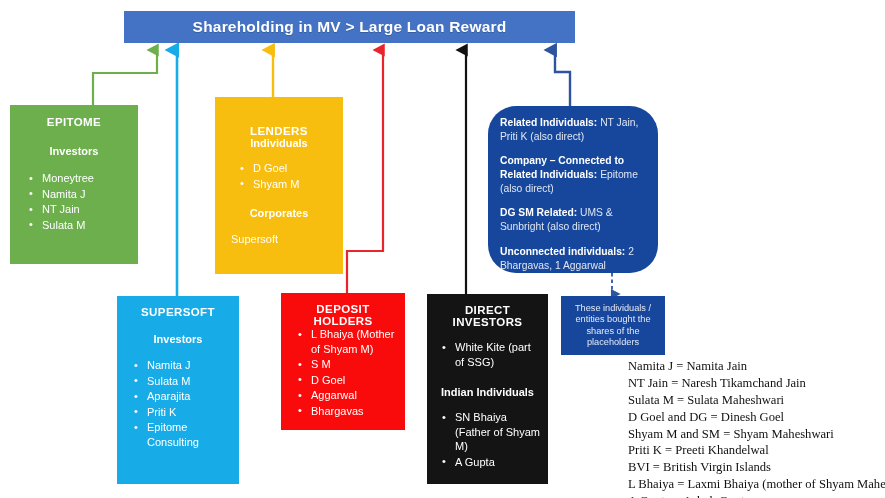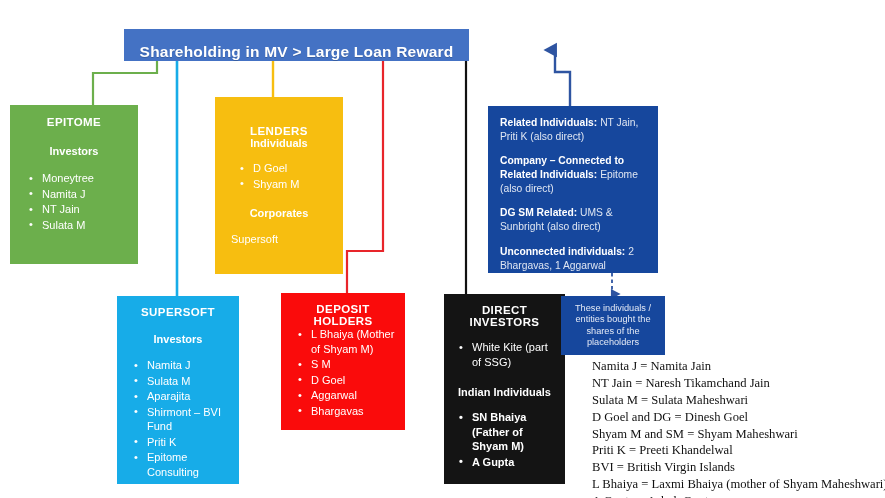--- a/index.html
+++ b/index.html
@@ -29,26 +29,26 @@
   .box {
     position: absolute;
     box-sizing: border-box;
     color: #ffffff;
     z-index: 2;
   }
 
   
   #title-bar {
     left: 124px;
-    top: 29px;
-    width: 345px;
+    top: 11px;
+    width: 451px;
     height: 32px;
     background: #4472C4;
     display: flex;
-    align-items: flex-end;
+    align-items: center;
     justify-content: center;
   }
   #title-bar .title-text {
     font-size: 15.5px;
     font-weight: bold;
     letter-spacing: 0.2px;
     color: #ffffff;
     text-shadow: 0 1px 0 rgba(0,0,0,0.18);
   }
 
@@ -115,20 +115,21 @@
   #lenders-box .corp-name { margin-top: 13px; margin-left: 8px; }
 
   
   #related-box {
     left: 488px;
     top: 106px;
     width: 170px;
     height: 167px;
     background: #16479D;
     padding: 10px 10px 8px 12px;
+    border-radius: 28px;
   }
   #related-box .para {
     font-size: 10.3px;
     line-height: 1.33;
     margin-bottom: 11px;
     color: #dfe6f2;
   }
   #related-box .para:last-child { margin-bottom: 0; }
   #related-box .para b { color: #ffffff; }
 
@@ -150,30 +151,30 @@
     top: 293px;
     width: 124px;
     height: 137px;
     background: #FA0B0B;
     padding: 10px 8px 8px 8px;
   }
   #deposit-box .bullets { margin-top: 0; margin-left: 6px; }
 
   
   #direct-box {
-    left: 444px;
+    left: 427px;
     top: 294px;
     width: 121px;
     height: 190px;
     background: #141414;
     padding: 10px 8px 8px 8px;
   }
   #direct-box .bullets { margin-top: 12px; margin-left: 4px; }
   #direct-box .card-sub { margin-top: 17px; }
-  #direct-box .bullets.second { margin-top: 12px; font-weight: bold; }
+  #direct-box .bullets.second { margin-top: 12px; }
 
   
   #placeholder-note {
     left: 561px;
     top: 296px;
     width: 104px;
     height: 59px;
     background: #16479D;
     display: flex;
     align-items: center;
@@ -192,21 +193,21 @@
     position: absolute;
     left: 592px;
     top: 358px;
     width: 290px;
     z-index: 2;
     font-family: "Liberation Serif", serif;
     font-size: 12.6px;
     line-height: 1.34;
     color: #111111;
   }
-  #legend div { white-space: nowrap; }
+  #legend div { white-space: nowrap; margin-left: 36px; }
 </style>
 </head>
 <body>
 
 <div id="canvas">
 
   <svg id="wires" viewBox="0 0 885 498">
     <defs>
       <marker id="ah-green" markerWidth="7" markerHeight="7" refX="3.2" refY="5.4" orient="auto">
         <path d="M3.2,0.6 L6.2,6.2 L0.2,6.2 Z" fill="#6CAF4C"></path>
@@ -287,21 +288,20 @@
     </div>
   </div>
 
   <div class="box" id="supersoft-box">
     <div class="card-heading">SUPERSOFT</div>
     <div class="card-sub">Investors</div>
     <ul class="bullets">
       <li>Namita J</li>
       <li>Sulata M</li>
       <li>Aparajita</li>
-      <li>Shirmont – BVI Fund</li>
       <li>Priti K</li>
       <li>Epitome Consulting</li>
     </ul>
   </div>
 
   <div class="box" id="deposit-box">
     <div class="card-heading">DEPOSIT HOLDERS</div>
     <ul class="bullets">
       <li>L Bhaiya (Mother of Shyam M)</li>
       <li>S M</li>

